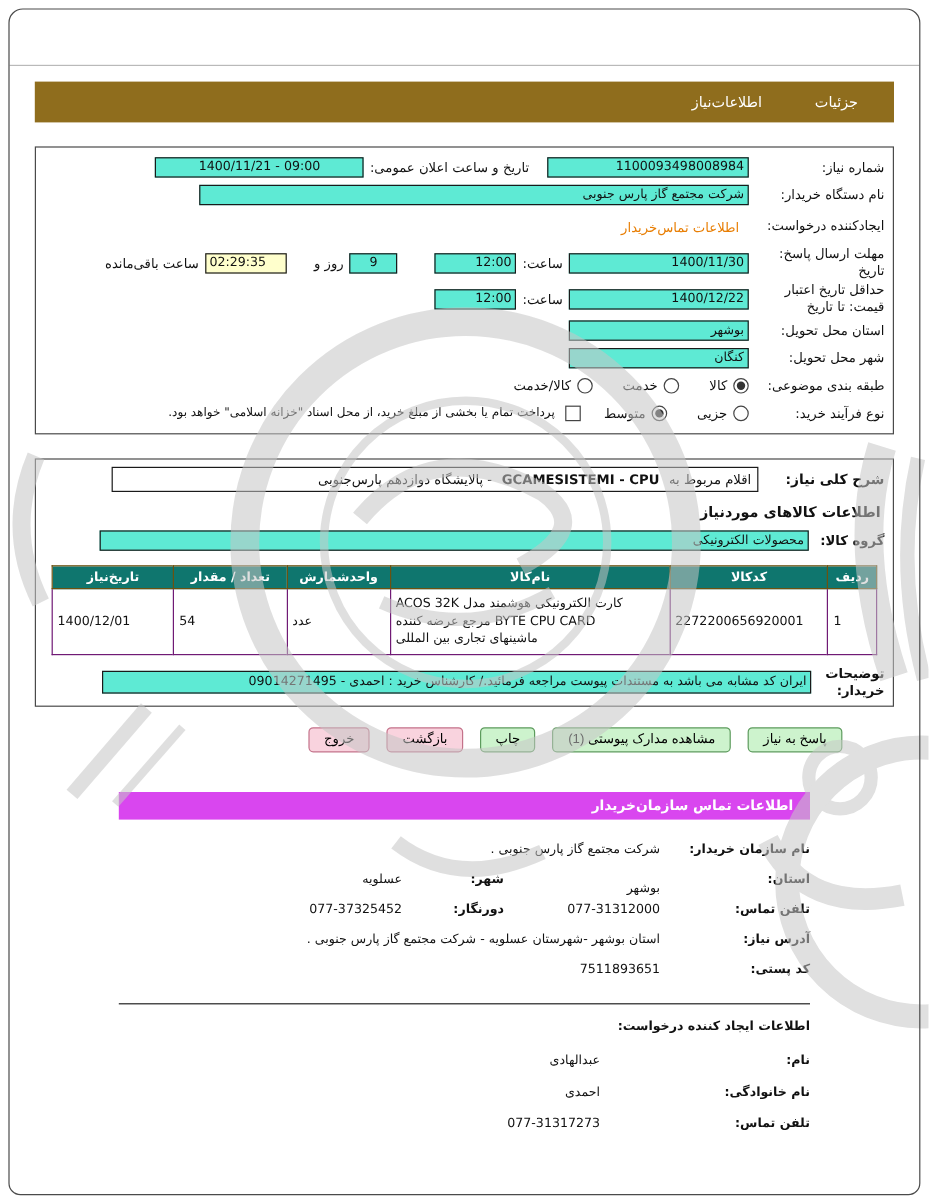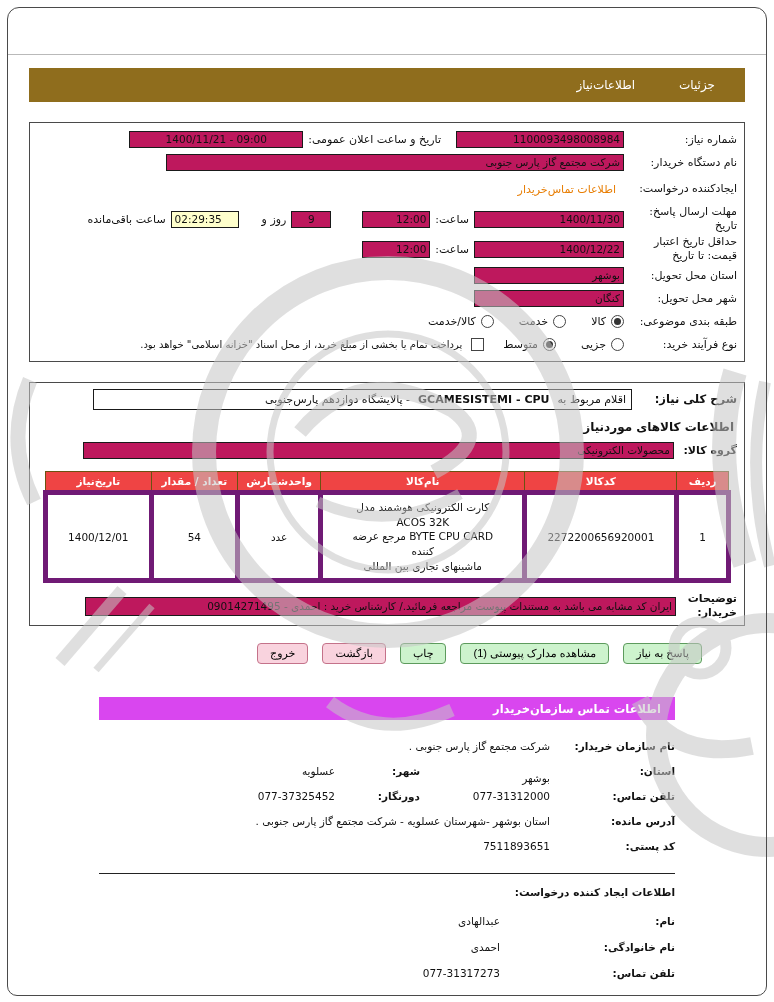--- a/index.html
+++ b/index.html
@@ -14,21 +14,21 @@
   .tabbar{margin:68px 29px 0 29px;height:34px;background:#8f6d1d;display:flex;align-items:center;gap:44px;padding:0 30px;color:#fff;font-size:12px;box-sizing:border-box;}
   .tab{cursor:pointer;white-space:nowrap;}
   
   .panel{border:1px solid #4a4a4a;margin:20px 29px 0 29px;padding:5px 7px;background:transparent;}
   .frow{display:flex;align-items:center;gap:5px;min-height:23px;font-size:11px;}
   .frow.tall{min-height:30px;}
   .flabel{width:108px;flex:0 0 auto;line-height:1.25;}
   .flabel.auto{width:auto;margin-right:10px;}
   .slabel{white-space:nowrap;}
   .bold{font-weight:bold;}
-  .ibox{border:1px solid #1a1a1a;background:#be185d;height:15px;line-height:15px;font-size:10.5px;padding:0 3px;overflow:hidden;white-space:nowrap;box-sizing:content-box;}
+  .ibox{border:1px solid #1a1a1a;background:#5eead4;height:15px;line-height:15px;font-size:10.5px;padding:0 3px;overflow:hidden;white-space:nowrap;box-sizing:content-box;}
   .w-need{width:160px;}
   .w-announce{width:166px;text-align:center;direction:ltr;}
   .w-org{width:450px;}
   .w-creator{width:390px;}
   .w-date{width:142px;}
   .w-hour{width:60px;}
   .w-day{width:32px;text-align:center;margin-right:26px;}
   .w-time{width:60px;text-align:left;background:#ffffcc;margin-right:18px;}
   .w-city{width:142px;}
   .link{color:#e87e04;font-size:11px;margin-right:8px;cursor:pointer;white-space:nowrap;}
@@ -38,22 +38,22 @@
   .check{width:11px;height:11px;border:1px solid #444;background:#fff;flex:0 0 auto;margin-right:14px;cursor:pointer;}
   .rlabel{white-space:nowrap;}
   .note{font-size:10px;white-space:nowrap;margin-right:4px;}
   
   .descbox{flex:1;border:1px solid #1a1a1a;min-height:17px;display:flex;align-items:center;gap:8px;padding:1px 5px;font-size:11px;margin-left:56px;background:#fff;}
   .items-title{font-weight:bold;font-size:12px;margin:9px 3px 5px 0;}
   .w-desc-label{width:100px;font-size:11.5px;}
   .w-group-label{width:58px;}
   .groupbox{flex:1;margin-left:46px;}
   .tbl{width:688px;margin:9px auto 9px auto;border-collapse:collapse;font-size:10.5px;}
-  .tbl th{background:#ef4444;color:#fff;border:1px solid #6b5210;padding:3px 4px;font-weight:bold;}
-  .tbl td{border:5px solid #701a75;padding:5px 20px;text-align:center;vertical-align:middle;background:transparent;}
+  .tbl th{background:#0f766e;color:#fff;border:1px solid #6b5210;padding:3px 4px;font-weight:bold;}
+  .tbl td{border:1px solid #701a75;padding:5px 4px;text-align:left;vertical-align:middle;background:transparent;}
   .name-cell{white-space:pre-line;line-height:1.4;}
   .w-notes-label{width:56px;}
   .notesbox{flex:1;margin-left:48px;height:17px;line-height:17px;}
   
   .btnrow{display:flex;align-items:center;gap:14px;margin-top:17px;padding-right:72px;}
   .btn{border-radius:4px;font-size:11px;padding:2px 12px;cursor:pointer;white-space:nowrap;line-height:1.4;}
   .btn-green{background:#cdf3cd;border:1px solid #5d9b5d;}
   .btn-pink{background:#f9d3de;border:1px solid #c4728a;}
   
   .sec-bar{margin:33px auto 0 auto;width:576px;background:#d946ef;color:#fff;font-weight:bold;font-size:11.5px;height:23px;display:flex;align-items:center;padding:0 14px;box-sizing:border-box;}
@@ -253,21 +253,21 @@
         <span class="lbl">شهر:</span>
         <span class="val">عسلویه</span>
       </div>
       <div class="crow">
         <span class="lbl">تلفن تماس:</span>
         <span class="val">077-31312000</span>
         <span class="lbl">دورنگار:</span>
         <span class="val">077-37325452</span>
       </div>
       <div class="crow full">
-        <span class="lbl">آدرس مانده:</span>
+        <span class="lbl">آدرس نیاز:</span>
         <span class="val">استان بوشهر -شهرستان عسلویه - شرکت مجتمع گاز پارس جنوبی .</span>
       </div>
       <div class="crow full">
         <span class="lbl">کد پستی:</span>
         <span class="val">7511893651</span>
       </div>
     </div>
 
     <div class="divider"></div>
 

